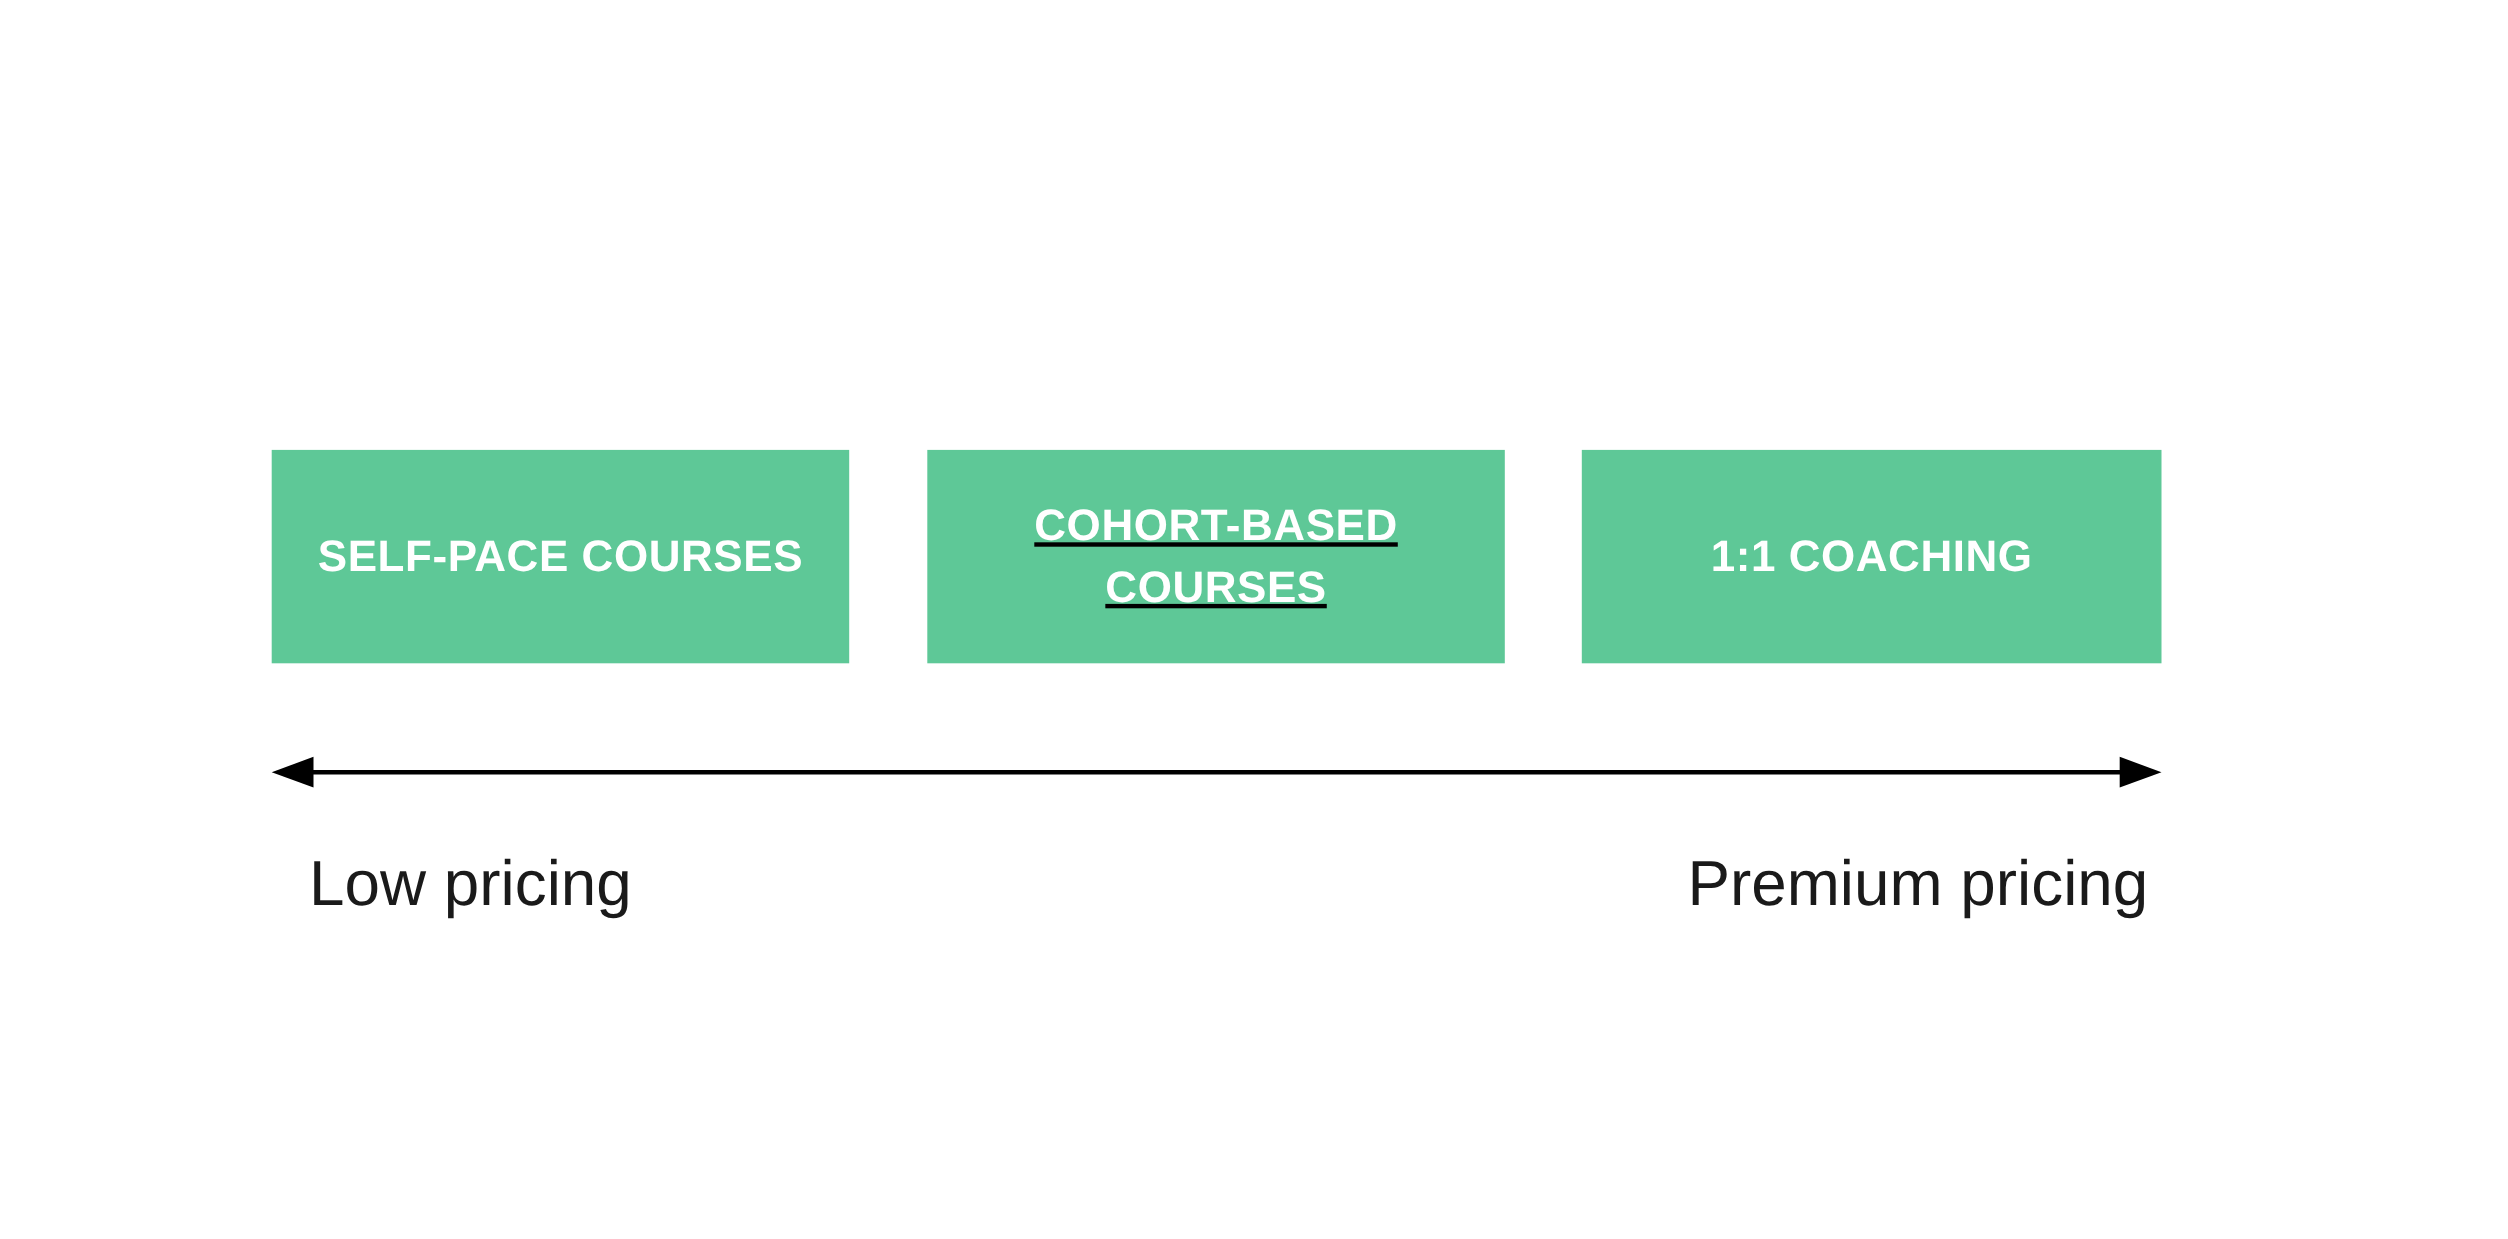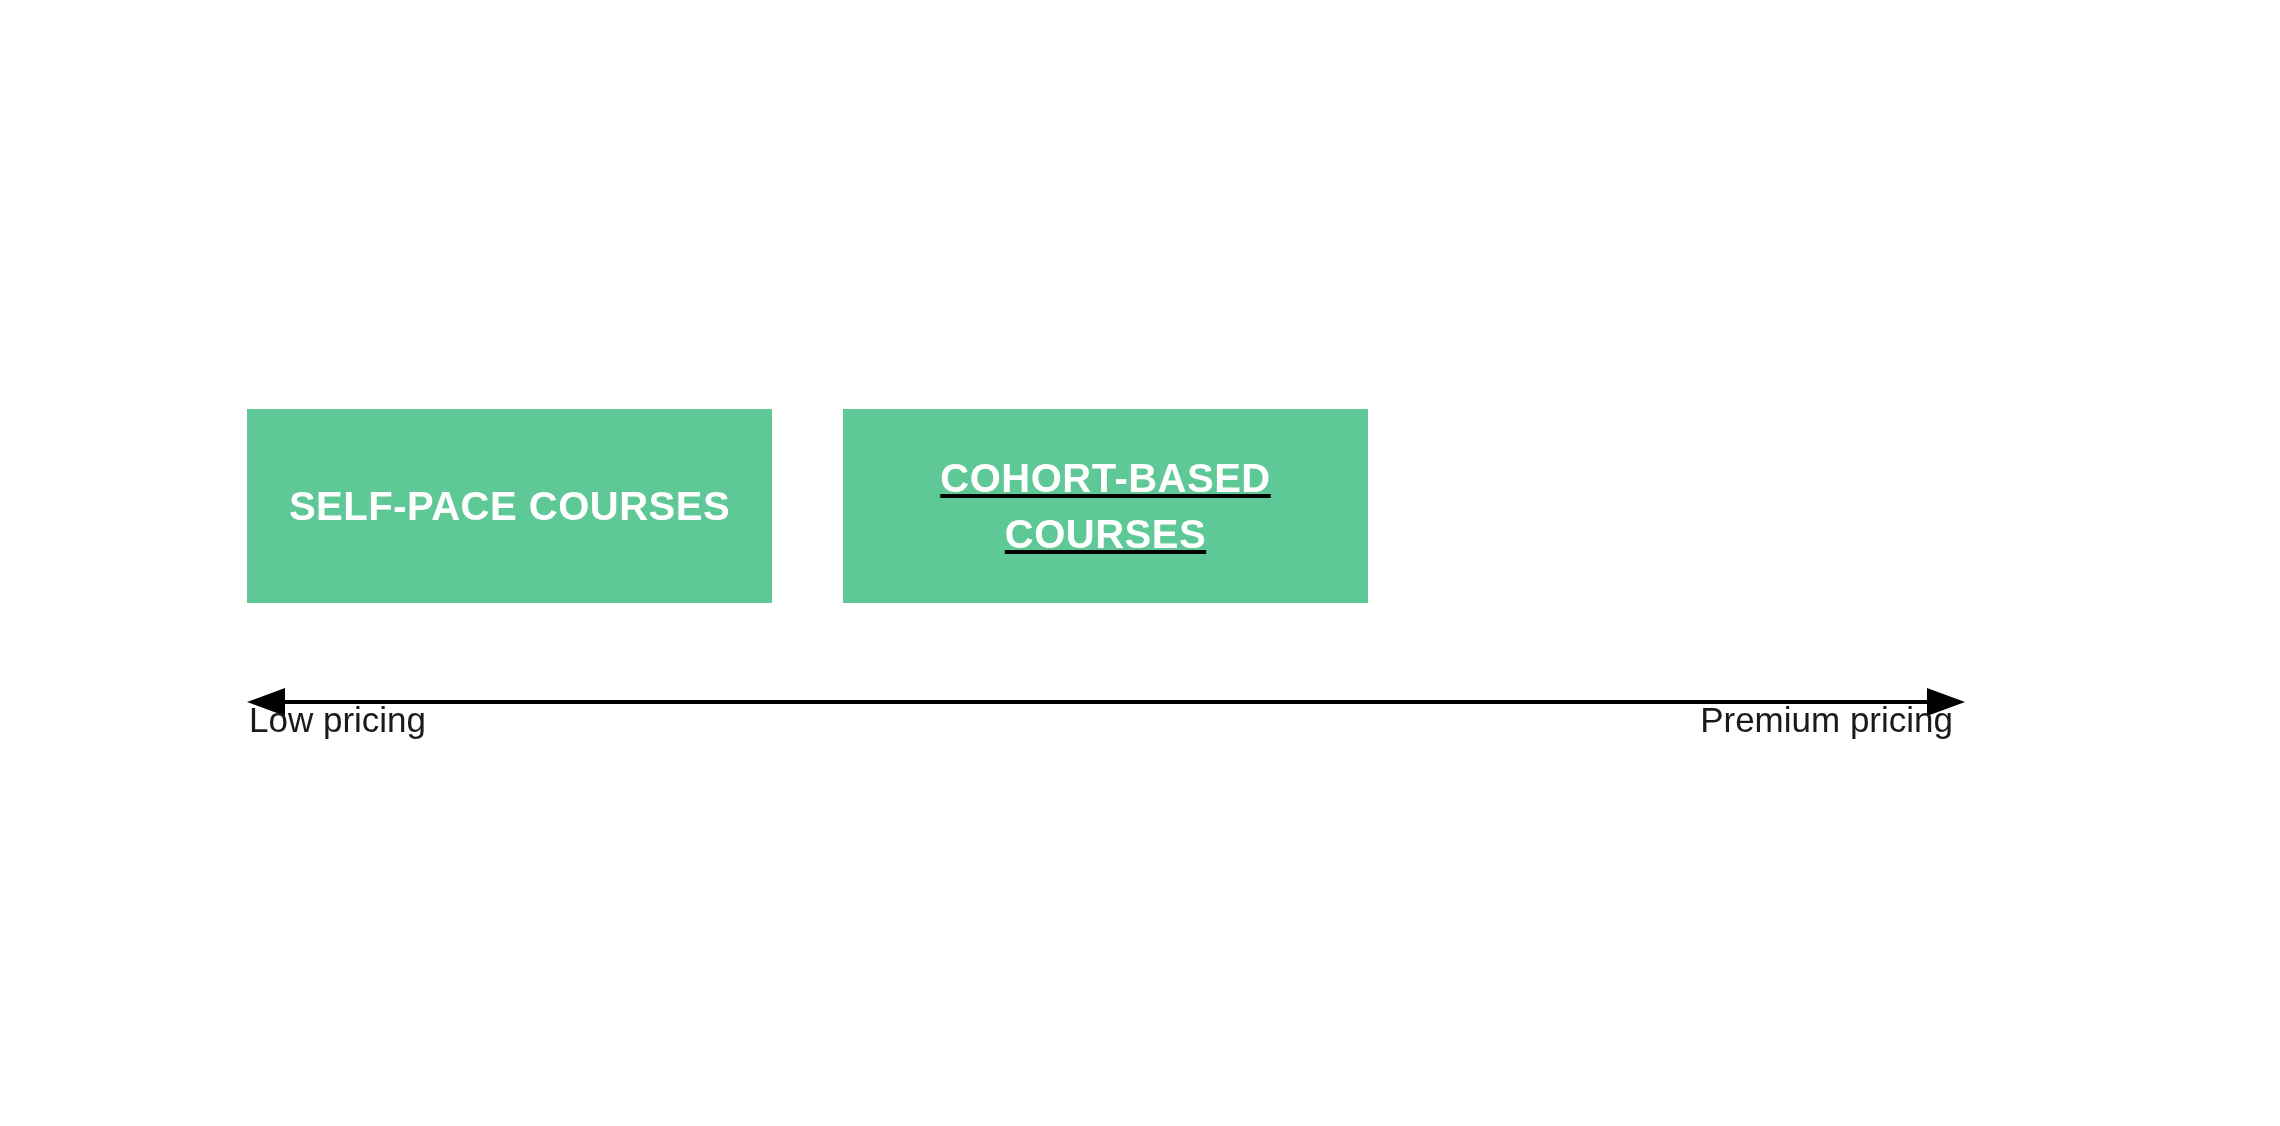--- a/index.html
+++ b/index.html
@@ -45,42 +45,46 @@
     left:0;
     top:0;
     width:2280px;
     height:1126px;
     pointer-events:none;
   }
   .arrow-line{stroke:var(--axis-line);stroke-width:4;}
   .arrow-head{fill:var(--axis-line);}
   .axis-label{
     position:absolute;
-    top:700px;
-    font-size:35px;
+    top:770px;
+    font-size:58px;
     font-weight:400;
     color:var(--label-text);
     white-space:nowrap;
+    margin-left:32px;
   }
   .axis-label.left{left:249px;}
   .axis-label.right{right:327px;text-align:left;}
 </style>
 </head>
 <body>
 
 <div class="canvas">
 
   <div class="box box-1">
     <span class="label">SELF-PACE COURSES</span>
   </div>
 
   <div class="box box-2">
     <span class="label">COHORT-BASED COURSES</span>
   </div>
 
+  <div class="box box-3">
+    <span class="label">1:1 COACHING</span>
+  </div>
 
   <svg class="axis-svg" viewBox="0 0 2280 1126" aria-hidden="true">
     <line class="arrow-line" x1="280" y1="702" x2="1932" y2="702"></line>
     <polygon class="arrow-head" points="247,702 285,688 285,716"></polygon>
     <polygon class="arrow-head" points="1965,702 1927,688 1927,716"></polygon>
   </svg>
 
   <div class="axis-label left">Low pricing</div>
 
   <div class="axis-label right">Premium pricing</div>

